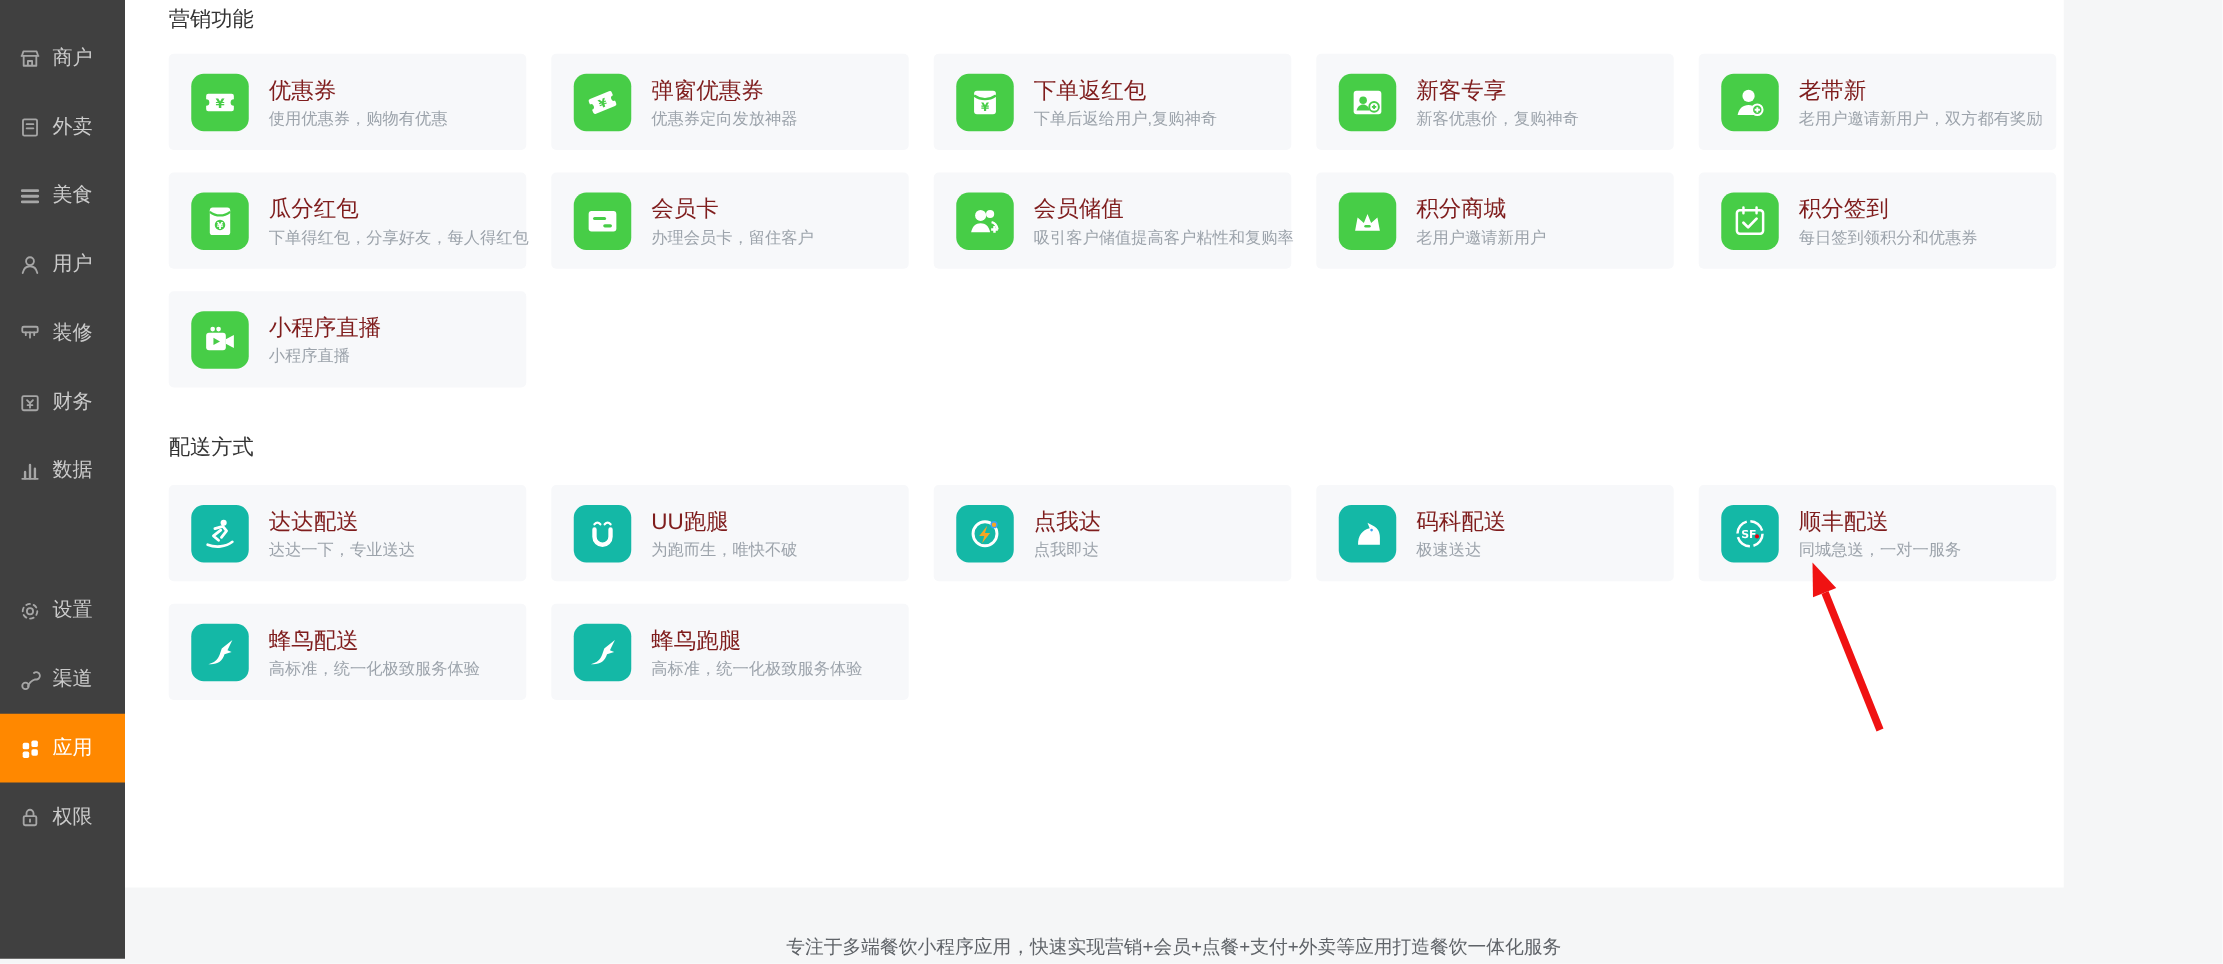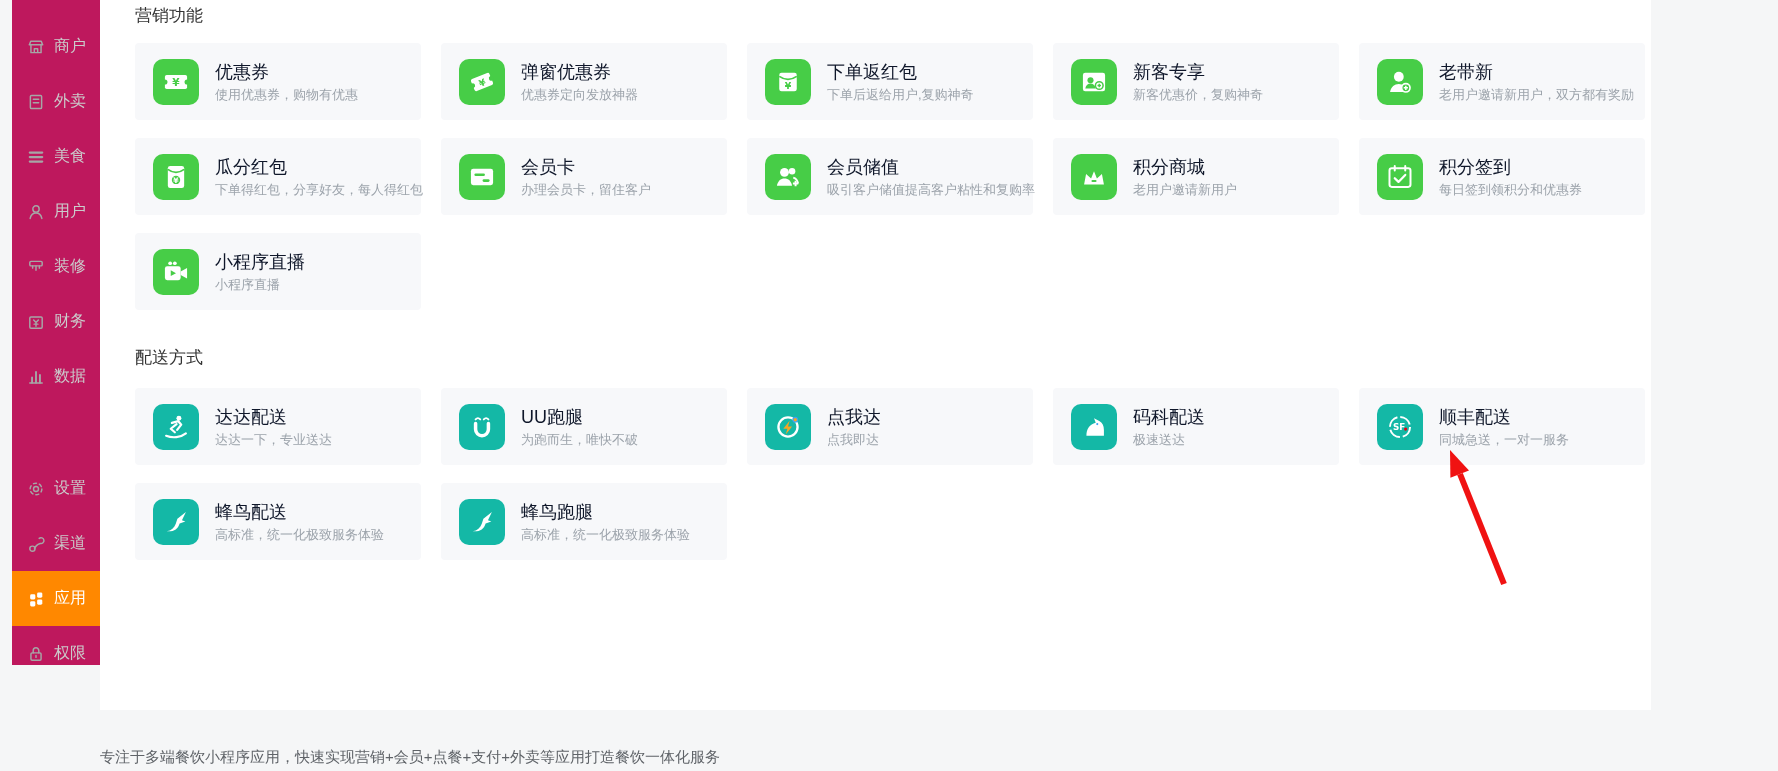--- a/index.html
+++ b/index.html
@@ -3,42 +3,42 @@
 <meta charset="utf-8">
 <style>
   html,body{margin:0;padding:0}
   body{
     width:1778px;height:771px;position:relative;overflow:hidden;
     background:#f5f6f7;
     font-family:"Liberation Sans","DejaVu Sans",sans-serif;
     -webkit-font-smoothing:antialiased;
   }
   
-  .sidebar{position:absolute;left:12px;top:0;width:100px;height:665px;background:#be185d;padding-top:19px;box-sizing:border-box}
+  .sidebar{position:absolute;left:0;top:0;width:100px;height:767px;background:#404040;padding-top:19px;box-sizing:border-box}
   .side-item{height:55px;display:flex;align-items:center;padding-left:15px;gap:9px;color:#cbcbcb;font-size:16px;cursor:pointer}
   .side-item svg{flex:none;display:block}
   .side-item .stroke-ico *{stroke:#a6a6a6;fill:none;stroke-width:1.3;stroke-linecap:round;stroke-linejoin:round}
   .side-item.active{background:#ff8800;color:#fff}
   .side-gap{height:57px}
   
   .panel{position:absolute;left:100px;top:0;width:1551px;height:710px;background:#fff}
   .content{padding:6px 0 0 35px}
   .sec-title{font-size:17px;color:#333;line-height:20px}
   .sec-title.second{margin-top:38px}
   .grid{margin-top:17px;display:grid;grid-template-columns:repeat(5,286px);gap:18px 20px}
   .grid.delivery{margin-top:20px}
   .card{height:77px;background:#f7f8fa;border-radius:4px;display:flex;align-items:center;padding:0 8px 0 18px;box-sizing:border-box;cursor:pointer}
   .tile{width:46px;height:46px;border-radius:10px;flex:none;display:flex;align-items:center;justify-content:center;margin-right:16px}
   .tile.green{background:#47cd47}
   .tile.blue{background:#14b8a6}
   .tile svg{display:block}
-  .card-title{font-size:18px;color:#0f172a;line-height:22px;white-space:nowrap}
+  .card-title{font-size:18px;color:#7f1d1d;line-height:22px;white-space:nowrap}
   .card-desc{font-size:13px;color:#9ca3ab;line-height:16px;margin-top:4px;white-space:nowrap}
   
-  .footer{position:absolute;left:100px;right:0;top:748px;text-align:left;font-size:15px;color:#5f6368}
+  .footer{position:absolute;left:100px;right:0;top:748px;text-align:center;font-size:15px;color:#5f6368}
   
   .arrow-svg{position:absolute;left:1420px;top:440px;pointer-events:none}
 </style>
 </head>
 <body>
 
 <div class="sidebar">
 
   <div class="side-item">
     <svg class="stroke-ico" width="18" height="18" viewBox="0 0 16 16">

